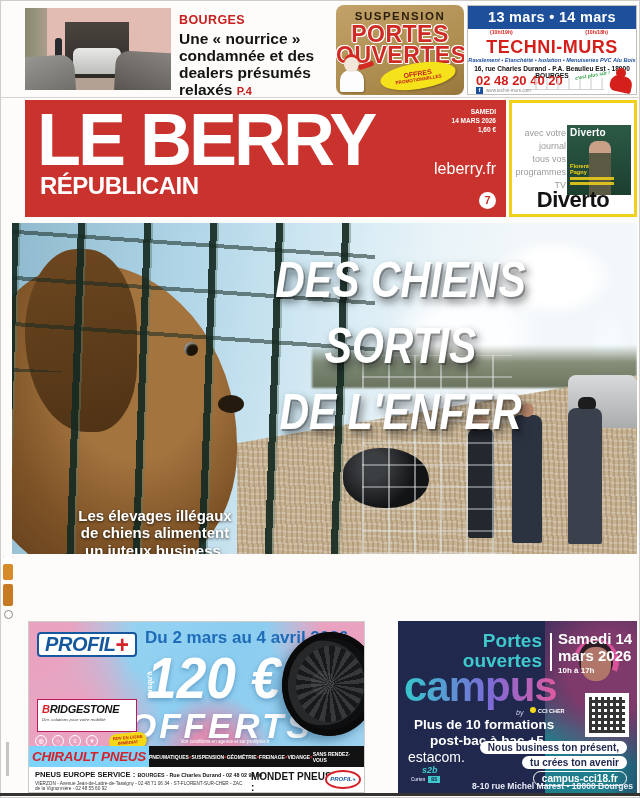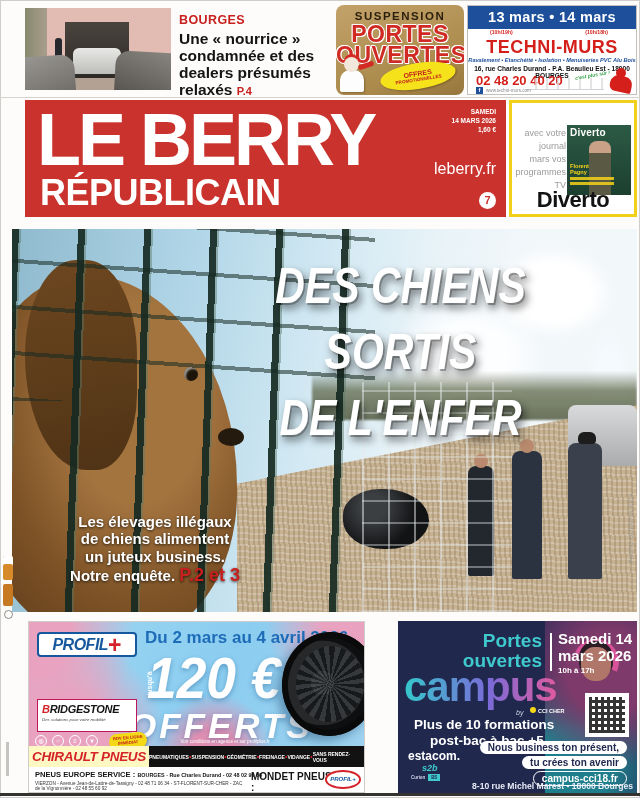--- a/index.html
+++ b/index.html
@@ -50,40 +50,40 @@
   .tm-url { left:18px; top:82px; font-size:4.6px; color:#8a8a8a; }
   .tm-sky { left:58px; top:72px; width:78px; height:12px; border-bottom:1px solid #c9c9c9;
       background:repeating-linear-gradient(90deg,transparent 0 9px,#dedede 9px 11px); opacity:.8; }
   .tm-slogan { right:26px; top:66px; font-size:5px; font-style:italic; font-weight:700; color:#2f9e43; transform:rotate(-10deg); }
   .tm-mascot-head { right:10px; top:62px; width:10px; height:10px; border-radius:50%; background:#d41f1b; }
   .tm-mascot-body { right:4px; top:70px; width:22px; height:16px; border-radius:8px 8px 2px 6px; background:#d41f1b; transform:rotate(12deg); }
 
   
   #masthead { left:25px; top:100px; width:481px; height:117px; background:#ca332d; color:#fff; }
   .mh-t1 { left:12px; top:-4px; font-size:72px; font-weight:800; letter-spacing:-3px; white-space:nowrap; transform:scaleY(1.04); transform-origin:top left; }
-  .mh-t2 { left:15px; top:72px; font-size:36px; font-weight:800; letter-spacing:-.5px; white-space:nowrap; }
+  .mh-t2 { left:15px; top:72px; font-size:24px; font-weight:800; letter-spacing:-.5px; white-space:nowrap; }
   .mh-date { right:10px; top:8px; text-align:right; font-size:6.5px; font-weight:700; line-height:1.35; }
   .mh-site { right:10px; top:60px; font-size:16px; }
   .mh-logo { right:10px; bottom:8px; width:17px; height:17px; border-radius:50%; background:#fff;
       color:#ca332d; font-size:11px; font-weight:800; text-align:center; line-height:17px; }
 
   
   #diverto { left:509px; top:100px; width:128px; height:117px; background:#fff; border:3px solid #f0d019; }
   .dv-head { left:0; top:0; width:100%; height:19px; background:#121212; color:#f0d019;
       font-size:10.5px; font-weight:800; text-align:center; line-height:19px; }
   .dv-left { left:2px; top:24px; width:52px; text-align:right; color:#9b9b9b; font-size:9px; line-height:13px; }
   .dv-cover { right:3px; top:22px; width:64px; height:70px; background:linear-gradient(180deg,#2c5a45,#1c3f30); overflow:hidden; }
   .dv-cv-title { left:3px; top:2px; font-size:10px; font-weight:800; color:#fff; letter-spacing:.2px; }
   .dv-cv-man { left:22px; top:16px; width:22px; height:54px; background:linear-gradient(180deg,#c9a186 0 22%,#5a5944 22% 100%); border-radius:8px 8px 0 0; }
   .dv-cv-name { left:3px; top:38px; font-size:5.6px; font-weight:800; color:#f5d21a; line-height:1.15; }
   .dv-cv-quote { left:3px; top:52px; width:44px; height:3px; background:#f5d21a; box-shadow:0 5px 0 #f5d21a; opacity:.85; }
   .dv-brand { left:0; bottom:1px; width:100%; text-align:center; font-size:22px; font-weight:800; color:#121212; letter-spacing:-.5px; }
 
   
-  #photo { left:12px; top:229px; width:625px; height:383px; overflow:hidden;
+  #photo { left:12px; top:223px; width:625px; height:331px; overflow:hidden;
       background:linear-gradient(100deg,#8fb9cd 0%,#aed4e6 25%,#cfe7f2 45%,#e8f3f8 62%,#f2f7fa 75%); }
   .ph-clouds { right:0; top:0; width:45%; height:55%;
       background:radial-gradient(closest-side at 70% 30%, #ffffff 0 45%, rgba(255,255,255,0) 75%),
                  radial-gradient(closest-side at 40% 60%, #fdfeff 0 35%, rgba(255,255,255,0) 70%),
                  radial-gradient(closest-side at 90% 70%, #f4fafd 0 40%, rgba(255,255,255,0) 75%); }
   .ph-trees { left:48%; top:37%; width:52%; height:13%;
       background:linear-gradient(180deg,rgba(110,120,90,.0),rgba(96,106,76,.75) 40%,rgba(84,92,66,.85)); filter:blur(1px); }
   .ph-ground { left:36%; top:46%; width:64%; height:54%; background:#c6b191;
       clip-path:polygon(0 38%,100% 0,100% 100%,0 100%); }
   .ph-gravel { left:36%; top:46%; width:64%; height:54%; clip-path:polygon(0 38%,100% 0,100% 100%,0 100%);
@@ -127,21 +127,21 @@
   
   #ad-profil { left:28px; top:621px; width:337px; height:172px; border:1px solid #cfcdc9; background:#fff; overflow:hidden; }
   .pf-main { left:0; top:0; width:100%; height:124px; background:
       radial-gradient(circle at 0% 10%, #e9a3c0 0 12%, rgba(233,163,192,0) 30%),
       radial-gradient(circle at 10% 95%, #e9a3c0 0 14%, rgba(233,163,192,0) 32%),
       radial-gradient(circle at 55% 105%, #df8fb2 0 10%, rgba(233,163,192,0) 26%),
       radial-gradient(circle at 98% 0%, #e9a3c0 0 10%, rgba(233,163,192,0) 26%),
       linear-gradient(120deg,#9ed7f2 0%,#8bcdf0 55%,#9ed2ef 100%); }
   .pf-logo { left:8px; top:10px; width:100px; height:25px; background:#fff; border:2px solid #16589e; border-radius:4px;
       display:flex; align-items:center; justify-content:center; }
-  .pf-logo b { font-size:16px; font-style:italic; font-weight:800; color:#16589e; letter-spacing:-.5px; }
+  .pf-logo b { font-size:20px; font-style:italic; font-weight:800; color:#16589e; letter-spacing:-.5px; }
   .pf-logo span { font-size:23px; font-weight:800; color:#d4232a; margin-left:0px; line-height:0; }
   .pf-dates { left:116px; top:6px; font-size:17px; font-weight:800; color:#1e6cb8; white-space:nowrap; }
   .pf-upto { left:108px; top:58px; font-size:7px; font-weight:700; color:#fff; transform:rotate(-90deg); }
   .pf-amount { left:118px; top:22px; font-size:58px; font-weight:800; font-style:italic; color:#fff;
       text-shadow:0 2px 6px rgba(20,80,140,.4); transform:scaleX(.92); transform-origin:left; white-space:nowrap; }
   .pf-offer { left:100px; top:84px; font-size:35px; font-weight:800; font-style:italic; color:#fff; letter-spacing:3px;
       text-shadow:0 2px 5px rgba(20,80,140,.35); }
   .pf-cond { left:96px; top:117px; width:200px; text-align:center; font-size:4.6px; color:#fff; }
   .pf-bs { left:8px; top:77px; width:100px; height:33px; background:#fff; border:1px solid #be185d; padding:3px 4px; }
   .pf-bs b { display:block; font-size:11px; font-weight:800; font-style:italic; color:#141414; letter-spacing:-.3px; }
@@ -151,21 +151,21 @@
   .pf-icons .ic { width:12px; height:12px; border:1.5px solid #fff; border-radius:50%; color:#fff; font-size:6px; text-align:center; line-height:11px; font-weight:800; }
   .pf-pill { left:80px; top:111px; width:38px; height:16px; background:#f5d916; border-radius:9px; transform:rotate(-5deg);
       display:flex; flex-direction:column; align-items:center; justify-content:center; box-shadow:1px 1px 2px rgba(0,40,90,.3); }
   .pf-pill b { font-size:4.2px; color:#c11d1d; line-height:1.15; font-weight:800; }
   .pf-tire { right:-14px; top:10px; width:96px; height:104px; border-radius:50%;
       background:radial-gradient(circle at 42% 50%, #6a6d70 0 15%, #26282a 16% 55%, #0e0f10 56% 100%);
       box-shadow:inset 0 0 0 6px #0a0a0a, -4px 6px 10px rgba(0,40,80,.35); transform:rotate(8deg); }
   .pf-tire::after { content:""; position:absolute; inset:14px; border-radius:50%;
       background:repeating-conic-gradient(#3a3d40 0 9deg, #141516 9deg 18deg); opacity:.8; }
   .pf-band { left:0; top:124px; width:100%; height:21px; background:#121212; display:flex; align-items:center; }
-  .pf-dealer { width:120px; height:21px; background:#fef9c3; display:flex; align-items:center; justify-content:center;
+  .pf-dealer { width:120px; height:21px; background:#7dd3fc; display:flex; align-items:center; justify-content:center;
       font-size:13.5px; font-weight:800; font-style:italic; color:#d4232a; letter-spacing:-.3px; flex:none; }
   .pf-servs { flex:1; display:flex; align-items:center; justify-content:space-evenly; }
   .pf-servs b { font-size:5px; font-weight:800; color:#fff; }
   .pf-servs i { font-size:7px; color:#d4232a; font-style:normal; }
   .pf-foot { left:0; top:145px; width:100%; height:27px; background:#fff; padding:3px 6px; }
   .pf-c1a { font-size:7.6px; font-weight:800; color:#141414; }
   .pf-c1a span { font-size:5.4px; font-weight:700; }
   .pf-c1b { font-size:4.7px; color:#333; margin-top:2px; width:210px; }
   .pf-c2 { position:absolute; left:222px; top:4px; width:82px; }
   .pf-c2 b { font-size:10px; font-weight:800; color:#141414; display:block; }
@@ -188,21 +188,21 @@
   .cp-hours { left:160px; top:45px; font-size:8px; font-weight:700; color:#fff; }
   .cp-brand { left:6px; top:42px; font-size:42px; font-weight:800; letter-spacing:-1px; color:#8a6bd8;
       background:linear-gradient(90deg,#35c8cc 0%,#7a6bd8 55%,#e05a9e 100%);
       -webkit-background-clip:text; background-clip:text; -webkit-text-fill-color:transparent; }
   .cp-by { left:118px; top:88px; font-size:7px; font-style:italic; color:#cfd3e8; }
   .cp-cci { left:132px; top:86px; font-size:5.5px; font-weight:800; color:#fff; }
   .cp-cci::before { content:""; display:inline-block; width:6px; height:6px; border-radius:50%; background:#f5d916; margin-right:2px; }
   .cp-offer { left:16px; top:96px; font-size:13.5px; font-weight:800; color:#fff; line-height:1.2; }
   .cp-offer div:nth-child(2) { padding-left:16px; }
   .cp-logos { left:10px; top:128px; color:#fff; }
-  .cp-lg1 { font-size:12px; font-weight:700; }
+  .cp-lg1 { font-size:14px; font-weight:400; }
   .cp-lg2 { font-size:9px; font-weight:800; font-style:italic; color:#3fc9cd; padding-left:14px; }
   .cp-lg3 { font-size:6.5px; color:#cfd3e8; }
   .cp-lg3 span { display:inline-block; width:12px; height:7px; background:#3fc9cd; color:#20284e; font-size:4.5px; font-weight:800; text-align:center; line-height:7px; margin-left:3px; }
   .cp-qr { right:8px; top:72px; width:44px; height:44px; background:#fff; padding:4px; }
   .cp-qr div { width:100%; height:100%;
       background:repeating-linear-gradient(0deg,#111 0 3px,transparent 3px 6px),
                  repeating-linear-gradient(90deg,#111 0 3px,transparent 3px 6px); opacity:.85; }
   .cp-pill { position:absolute; right:10px; background:#fff; color:#20284e; font-size:10px; font-weight:800;
       border-radius:9px; padding:1px 8px; white-space:nowrap; }
   #cp-pill1 { top:120px; } #cp-pill2 { top:135px; }
@@ -270,21 +270,21 @@
       <div>1,60 €</div>
     </div>
     <div class="abs mh-site">leberry.fr</div>
     <div class="abs mh-logo">7</div>
   </div>
 
   <div class="abs" id="diverto">
     <div class="abs dv-left">
       <div>avec votre</div>
       <div>journal</div>
-      <div>mars vos</div>
+      <div>tous vos</div>
       <div>programmes</div>
       <div>TV</div>
     </div>
     <div class="abs dv-cover">
       <div class="abs dv-cv-title">Diverto</div>
       <div class="abs dv-cv-man"></div>
       <div class="abs dv-cv-name">
         <div>Florent</div>
         <div>Pagny</div>
       </div>

